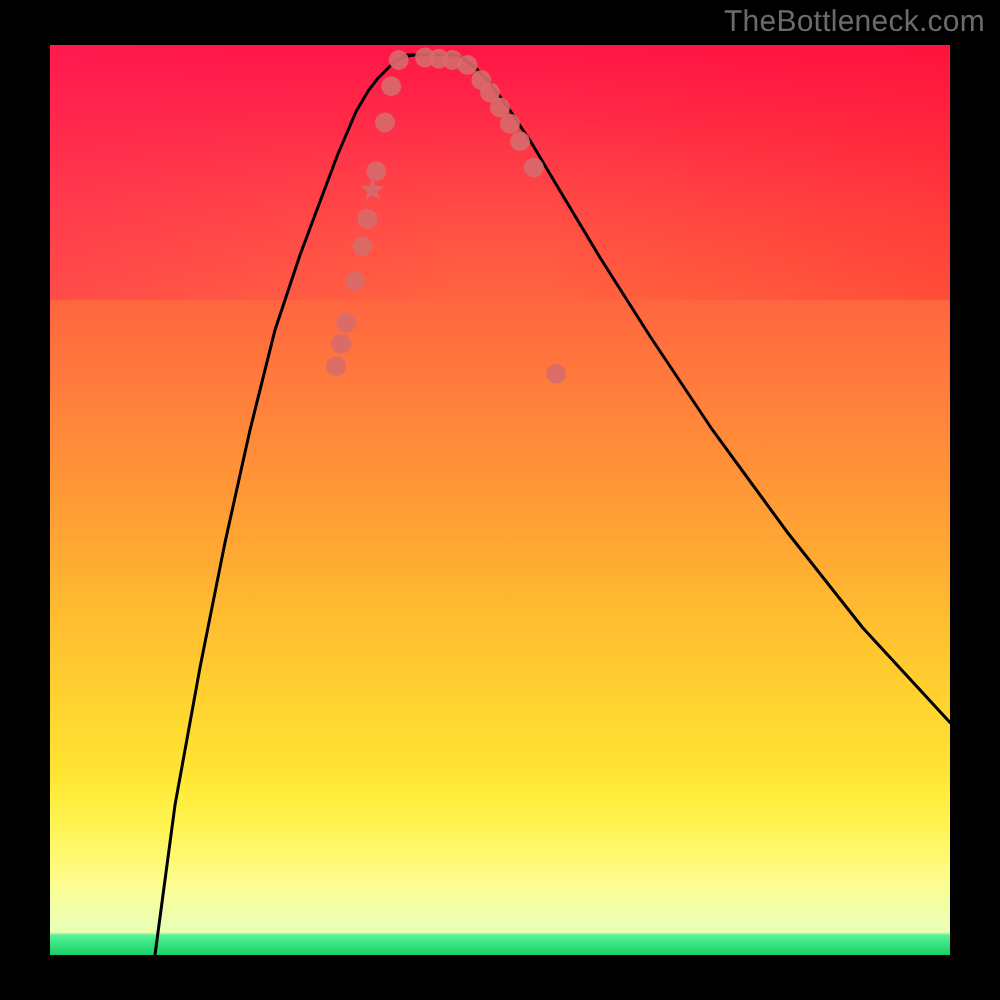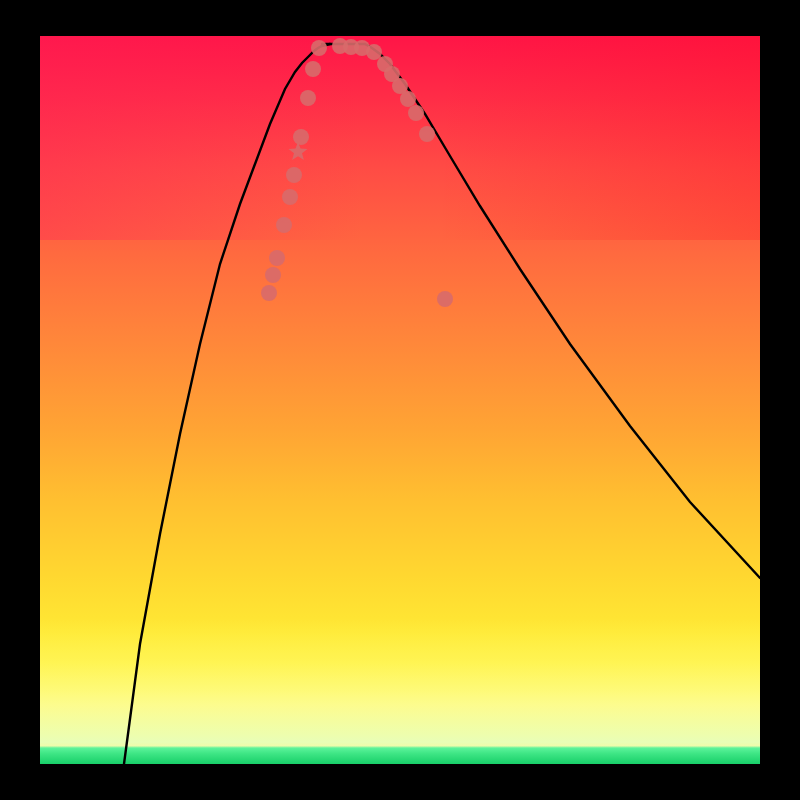--- a/index.html
+++ b/index.html
@@ -129,13 +129,14 @@
           <circle cx="376" cy="77" r="8" fill="#d86a6a" opacity="0.9"></circle>
           <circle cx="387" cy="98" r="8" fill="#d86a6a" opacity="0.9"></circle>
         </g>
       <circle id="outlier" r="8" fill="#d86a6a" opacity="0.9" cx="405" cy="263"></circle>
       <g id="star">
           <path d="M258.0 106.0L260.5 112.6L267.5 112.9L262.0 117.3L263.9 124.1L258.0 120.2L252.1 124.1L254.0 117.3L248.5 112.9L255.5 112.6Z" fill="#d86a6a" opacity="0.9"></path>
         </g>
     </svg>
   </div>
 
+  <div class="watermark">TheBottleneck.com</div>
 </div>
 
 </body></html>

